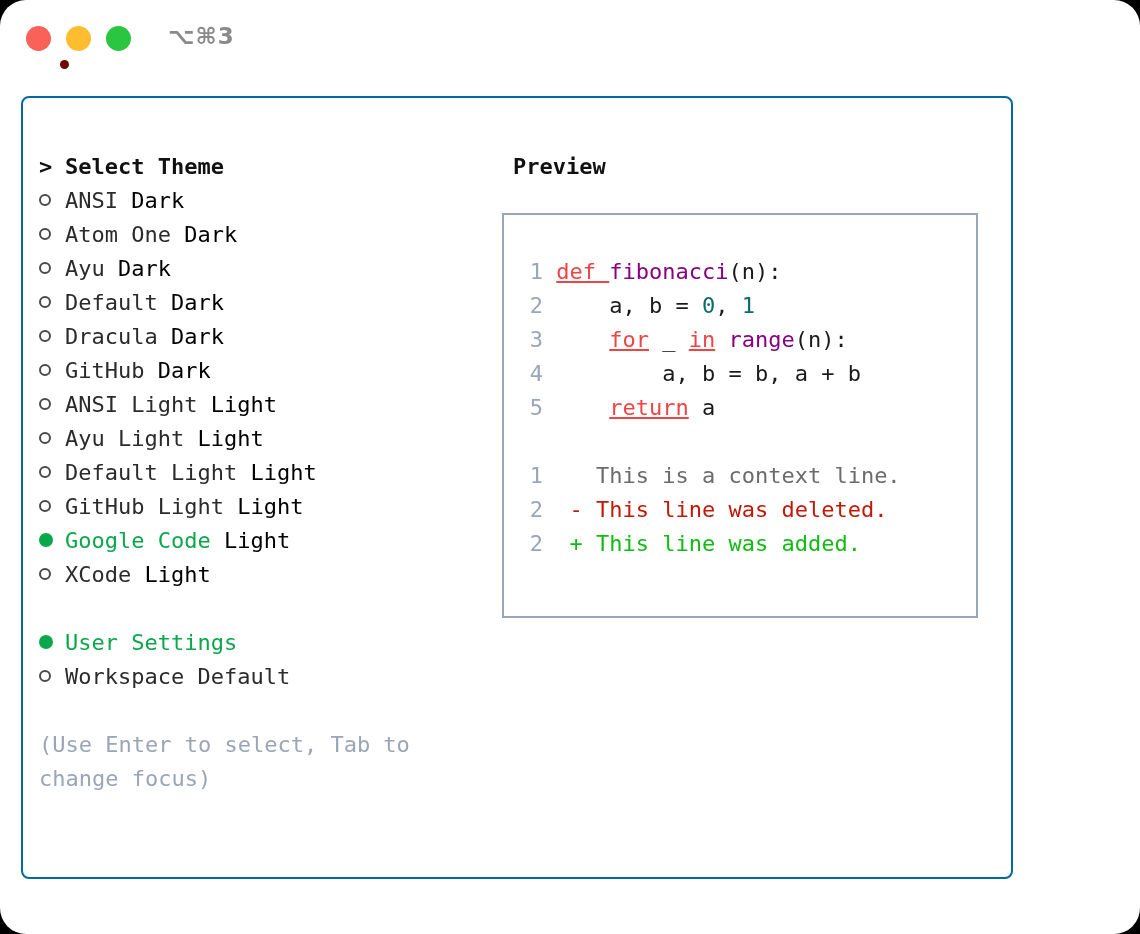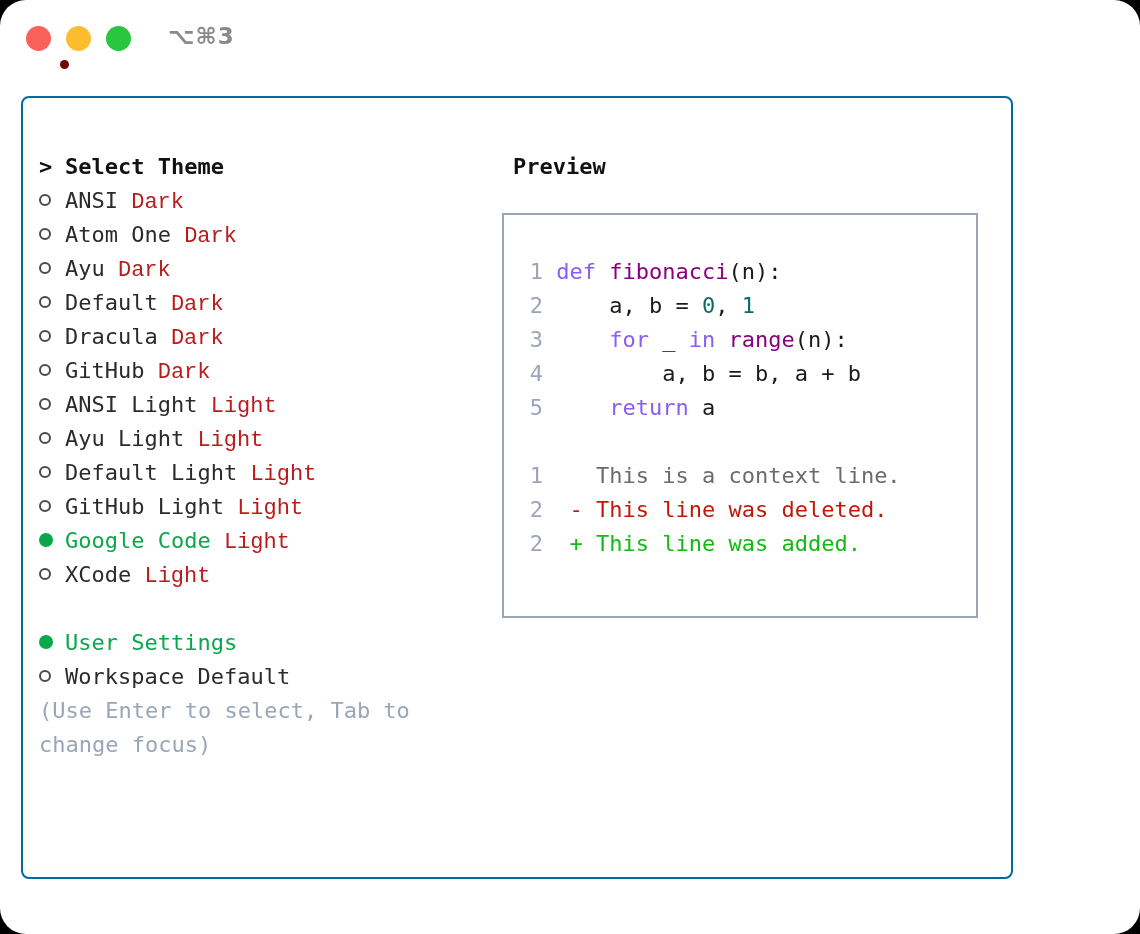--- a/index.html
+++ b/index.html
@@ -114,27 +114,28 @@
     vertical-align: middle;
     position: relative;
     top: -2px;
   }
   .header-row {
     font-weight: 700;
     color: #111111;
     font-size: 22px;
   }
   .sel-label { color: #0aa84a; }
-  .badge { color: #b91c1c; font-family: Liberation Mono, monospace; }
+  .badge { color: #000000; }
   .section-head {
     color: #2b2b2b;
     font-weight: 400;
   }
   #spacer-1 { height: 34px; }
   #hint {
+    margin-top: 34px;
     font-size: 22px;
     line-height: 34px;
     color: #9aa5b8;
     width: 420px;
     white-space: pre-wrap;
   }
 
   
   #right-col {
     position: absolute;
@@ -166,21 +167,21 @@
     font-size: 22px;
     line-height: 34px;
   }
   .cl { white-space: pre; height: 34px; }
   .lnum {
     display: inline-block;
     width: 24px;
     text-align: right;
     color: #9aa5b8;
   }
-  .kw   { color: #8b5cf6; }
+  .kw   { color: #ef4444; text-decoration: underline; }
   .fn   { color: #880080; }
   .num  { color: #0b6b68; }
   .plain{ color: #1a1a1a; }
   .ctx  { color: #6b6b6b; }
   .del  { color: #c21807; }
   .add  { color: #12bb12; }
   .gap  { height: 34px; }
 </style>
 </head>
 <body>

